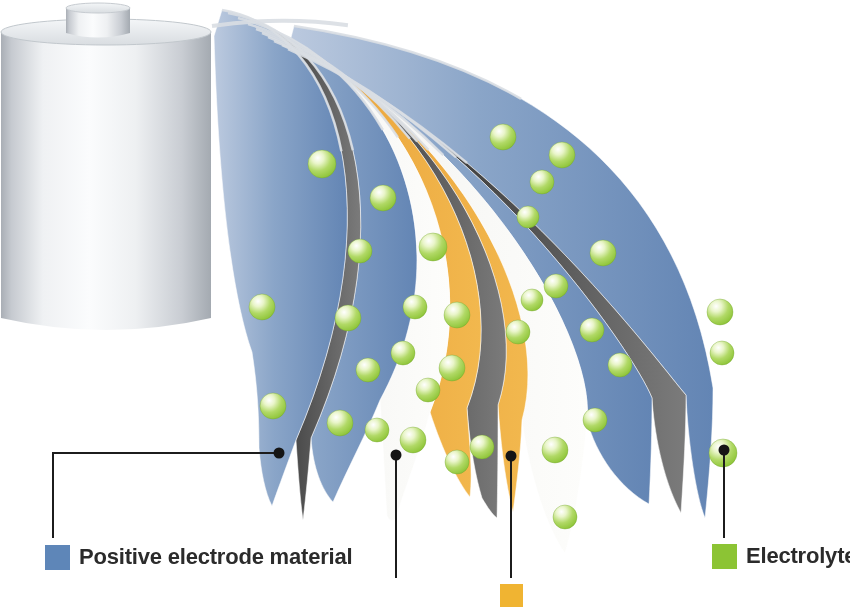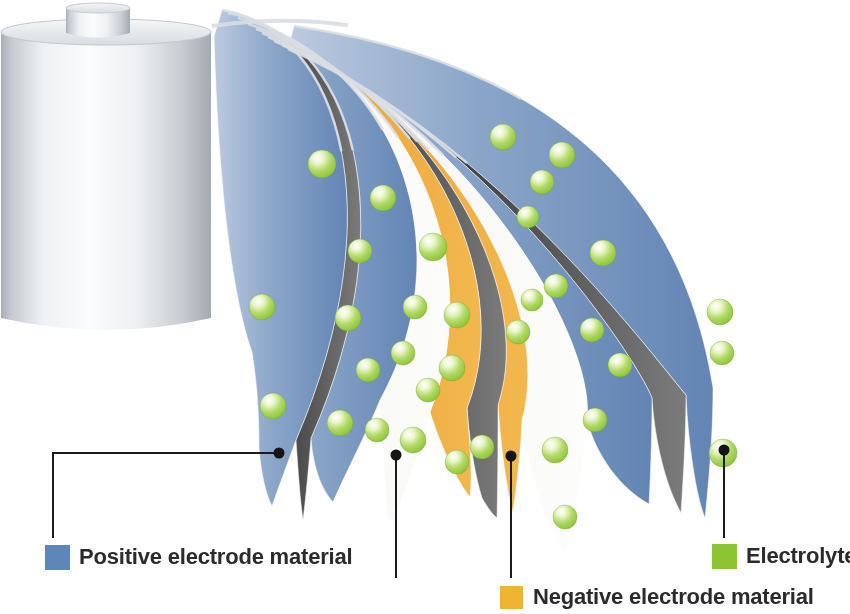--- a/index.html
+++ b/index.html
@@ -151,21 +151,20 @@
   </svg>
 
   <div class="legend-item" style="left:45px;top:544px">
     <span class="swatch lg" style="background: rgb(94, 134, 184);"></span>
     <span>Positive electrode material</span>
   </div>
 
 
   <div class="legend-item" style="left:500px;top:584px">
     <span class="swatch sm" style="background: rgb(240, 180, 50);"></span>
-    <span>Negative electrode material</span>
   </div>
 
   <div class="legend-item" style="left:712px;top:543px">
     <span class="swatch lg" style="background: rgb(140, 196, 52);"></span>
     <span>Electrolyte</span>
   </div>
 
 </div>
 
 </body></html>

